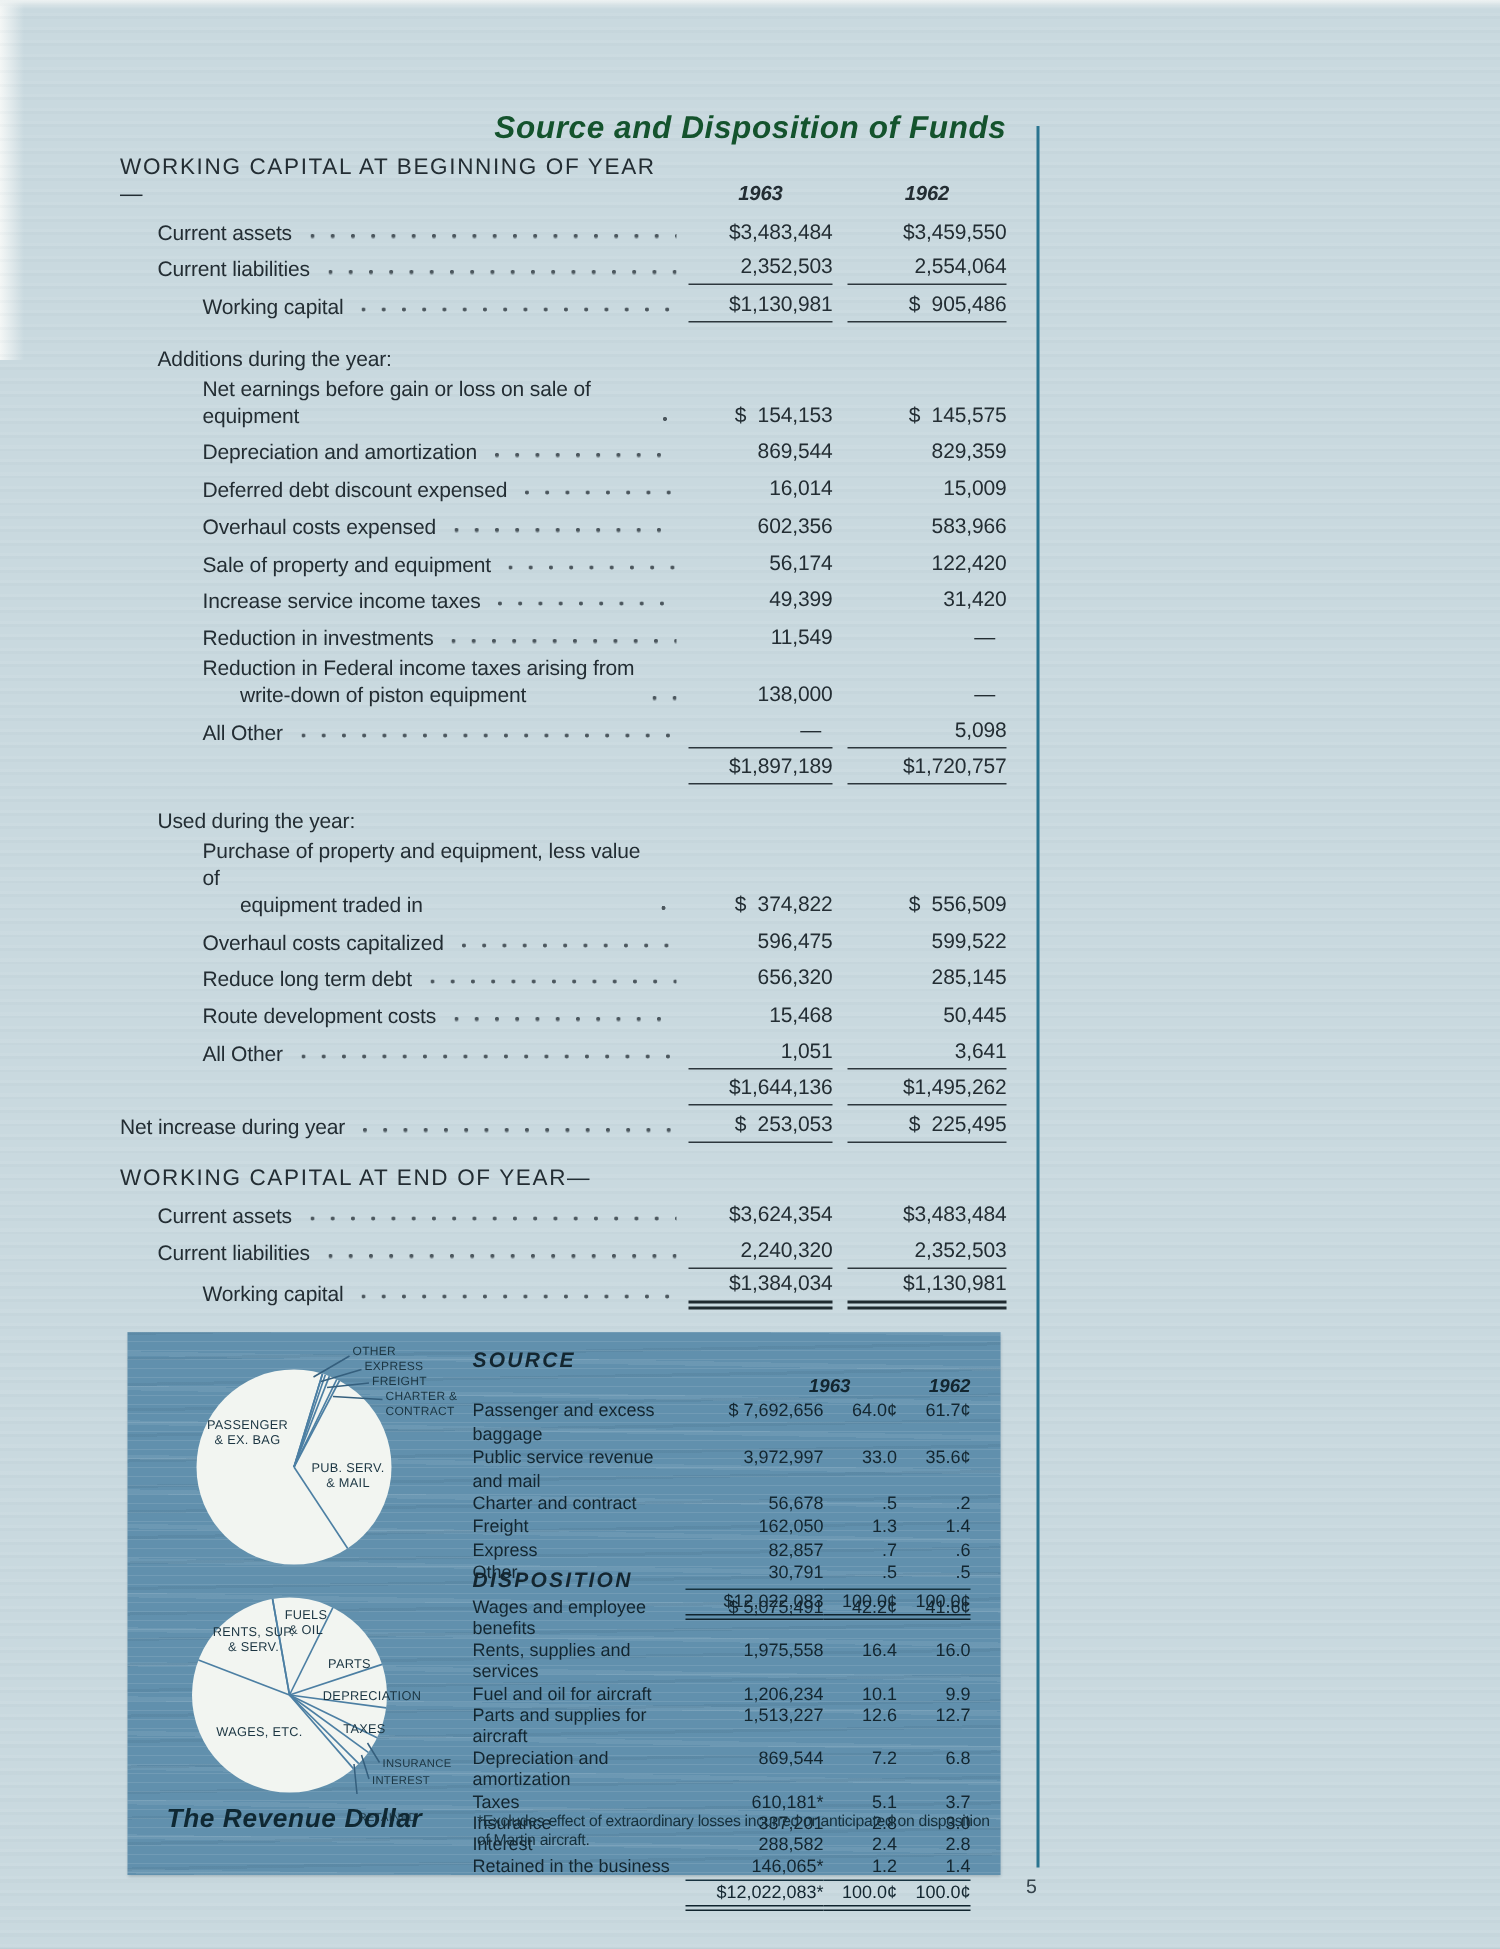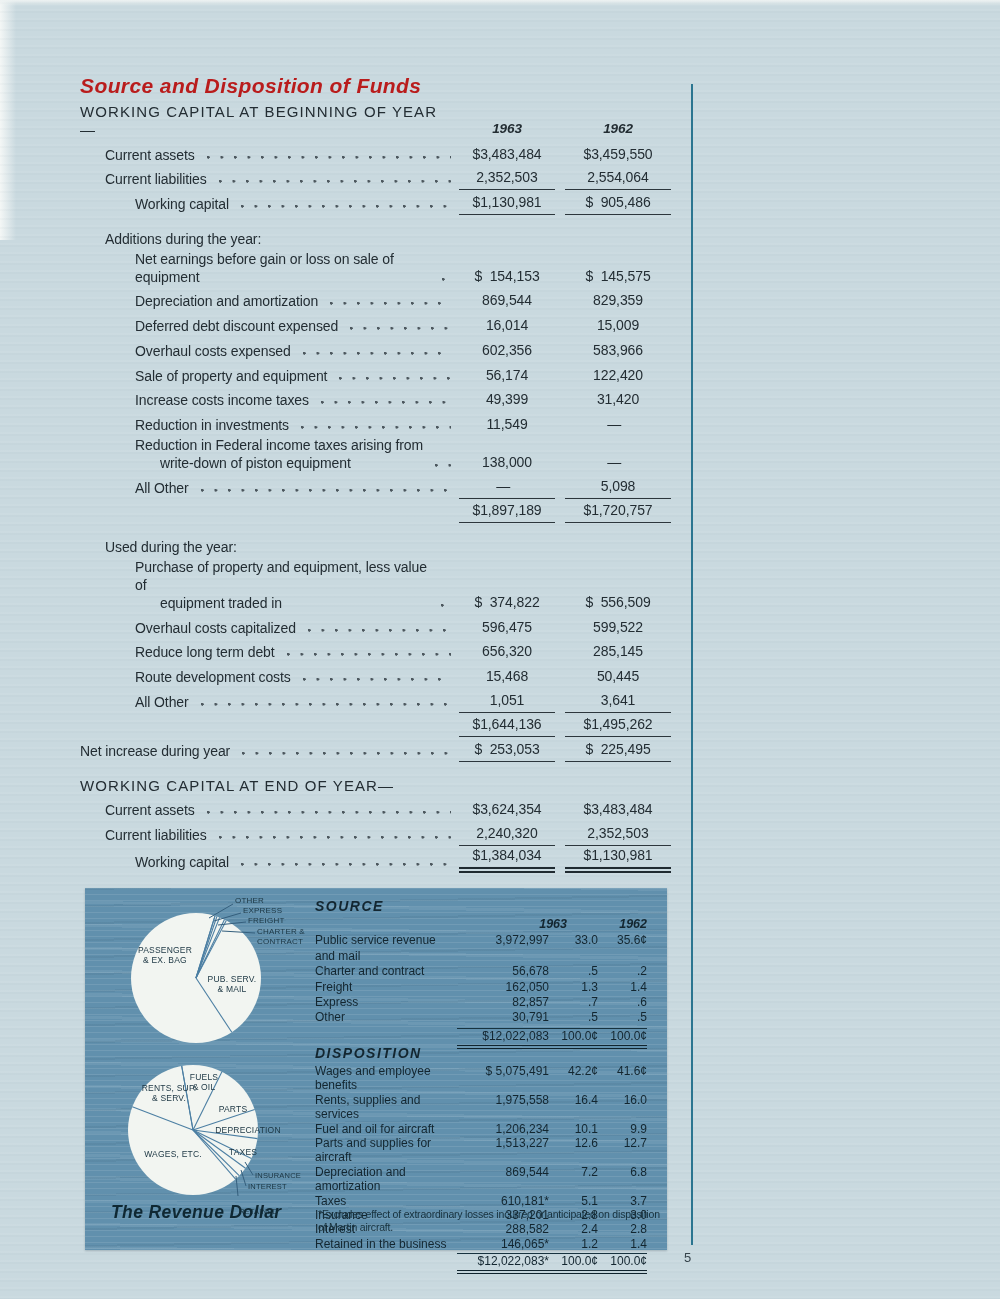--- a/index.html
+++ b/index.html
@@ -6,41 +6,41 @@
   .page{position:relative;width:1000px;height:1299px;background:#c9d9df;overflow:hidden;
         font-family:"Liberation Sans",sans-serif;color:#232d33;}
   .page::before{content:"";position:absolute;left:0;top:0;width:16px;height:240px;
         background:linear-gradient(90deg,#f4f7f6,rgba(244,247,246,0));}
   .page::after{content:"";position:absolute;left:0;top:0;width:100%;height:6px;
         background:linear-gradient(180deg,#edf2f2,rgba(237,242,242,0));}
   .texture{position:absolute;inset:0;pointer-events:none;
         background:repeating-linear-gradient(180deg,rgba(255,255,255,.05) 0 2px,rgba(120,140,150,.04) 2px 4px,rgba(0,0,0,0) 4px 9px);}
 
   
-  .title{position:absolute;left:80px;top:74px;width:591px;text-align:left;
-        font-size:21px;font-weight:bold;font-style:italic;letter-spacing:.4px;color:#b91c1c;}
+  .title{position:absolute;left:80px;top:74px;width:591px;text-align:right;
+        font-size:21px;font-weight:bold;font-style:italic;letter-spacing:.4px;color:#14532d;}
 
   
   .vrule{position:absolute;left:691px;top:84px;width:2px;height:1161px;background:#2b7590;}
   .folio{position:absolute;left:684px;top:1250px;font-size:13px;color:#36444c;}
 
   
   .mtable{position:absolute;left:80px;top:103px;width:591px;font-size:14px;letter-spacing:-.1px;}
   .row{display:flex;align-items:flex-end;min-height:24.7px;}
   .row.gap{margin-top:10px;}
   .row .lbl{flex:0 1 auto;line-height:18px;padding-bottom:2px;}
   .row .lbl .l2{padding-left:25px;}
   .row.hdr .lbl{font-size:15px;letter-spacing:1.1px;}
   .i1{padding-left:25px;}
   .i2{padding-left:55px;}
   .lead{flex:1 1 10px;height:4px;margin:0 8px 7px 12px;align-self:flex-end;
         background-image:radial-gradient(circle at 1.3px 1.3px,rgba(45,55,62,.8) 1.15px,rgba(0,0,0,0) 1.6px);
         background-size:13.5px 3px;background-repeat:repeat-x;background-position:0 100%;}
   .sp{flex:1 1 10px;}
-  .c1,.c2{flex:0 0 96px;text-align:center;white-space:pre;padding-bottom:3px;line-height:18px;}
+  .c1,.c2{flex:0 0 96px;text-align:right;white-space:pre;padding-bottom:3px;line-height:18px;}
   .c2{flex:0 0 106px;margin-left:10px;}
   .c1.u,.c2.u{border-bottom:1.5px solid #2c363c;}
   .c1.uu,.c2.uu{border-bottom:6px double #1f2a30;}
   .c1.yr,.c2.yr{text-align:center;font-weight:bold;font-style:italic;font-size:13.5px;white-space:normal;}
 
   
   .panel{position:absolute;left:85px;top:888px;width:582px;height:362px;background:#6190ad;color:#132630;
         box-shadow:0 1px 2px rgba(40,60,70,.25);}
   .panel .streaks{position:absolute;inset:0;
         background:
@@ -128,21 +128,21 @@
         <div class="c1">602,356</div>
         <div class="c2">583,966</div>
       </div>
       <div class="row">
         <div class="lbl i2">Sale of property and equipment</div>
         <div class="lead"></div>
         <div class="c1">56,174</div>
         <div class="c2">122,420</div>
       </div>
       <div class="row">
-        <div class="lbl i2">Increase costs income taxes</div>
+        <div class="lbl i2">Increase service income taxes</div>
         <div class="lead"></div>
         <div class="c1">49,399</div>
         <div class="c2">31,420</div>
       </div>
       <div class="row">
         <div class="lbl i2">Reduction in investments</div>
         <div class="lead"></div>
         <div class="c1">11,549</div>
         <div class="c2">—  </div>
       </div>
@@ -302,20 +302,26 @@
     <div class="ptab" style="left:230px;top:10px;">
       <div class="ph">SOURCE</div>
       <div class="pgrid phead">
         <div></div>
         <div class="pnum y1">1963</div>
         <div></div>
         <div class="pnum">1962</div>
       </div>
       <div id="srcRows">
           <div class="pgrid">
+            <div>Passenger and excess baggage</div>
+            <div class="pnum">$ 7,692,656</div>
+            <div class="pnum">64.0¢</div>
+            <div class="pnum">61.7¢</div>
+          </div>
+          <div class="pgrid">
             <div>Public service revenue and mail</div>
             <div class="pnum">3,972,997</div>
             <div class="pnum">33.0</div>
             <div class="pnum">35.6¢</div>
           </div>
           <div class="pgrid">
             <div>Charter and contract</div>
             <div class="pnum">56,678</div>
             <div class="pnum">.5</div>
             <div class="pnum">.2</div>

